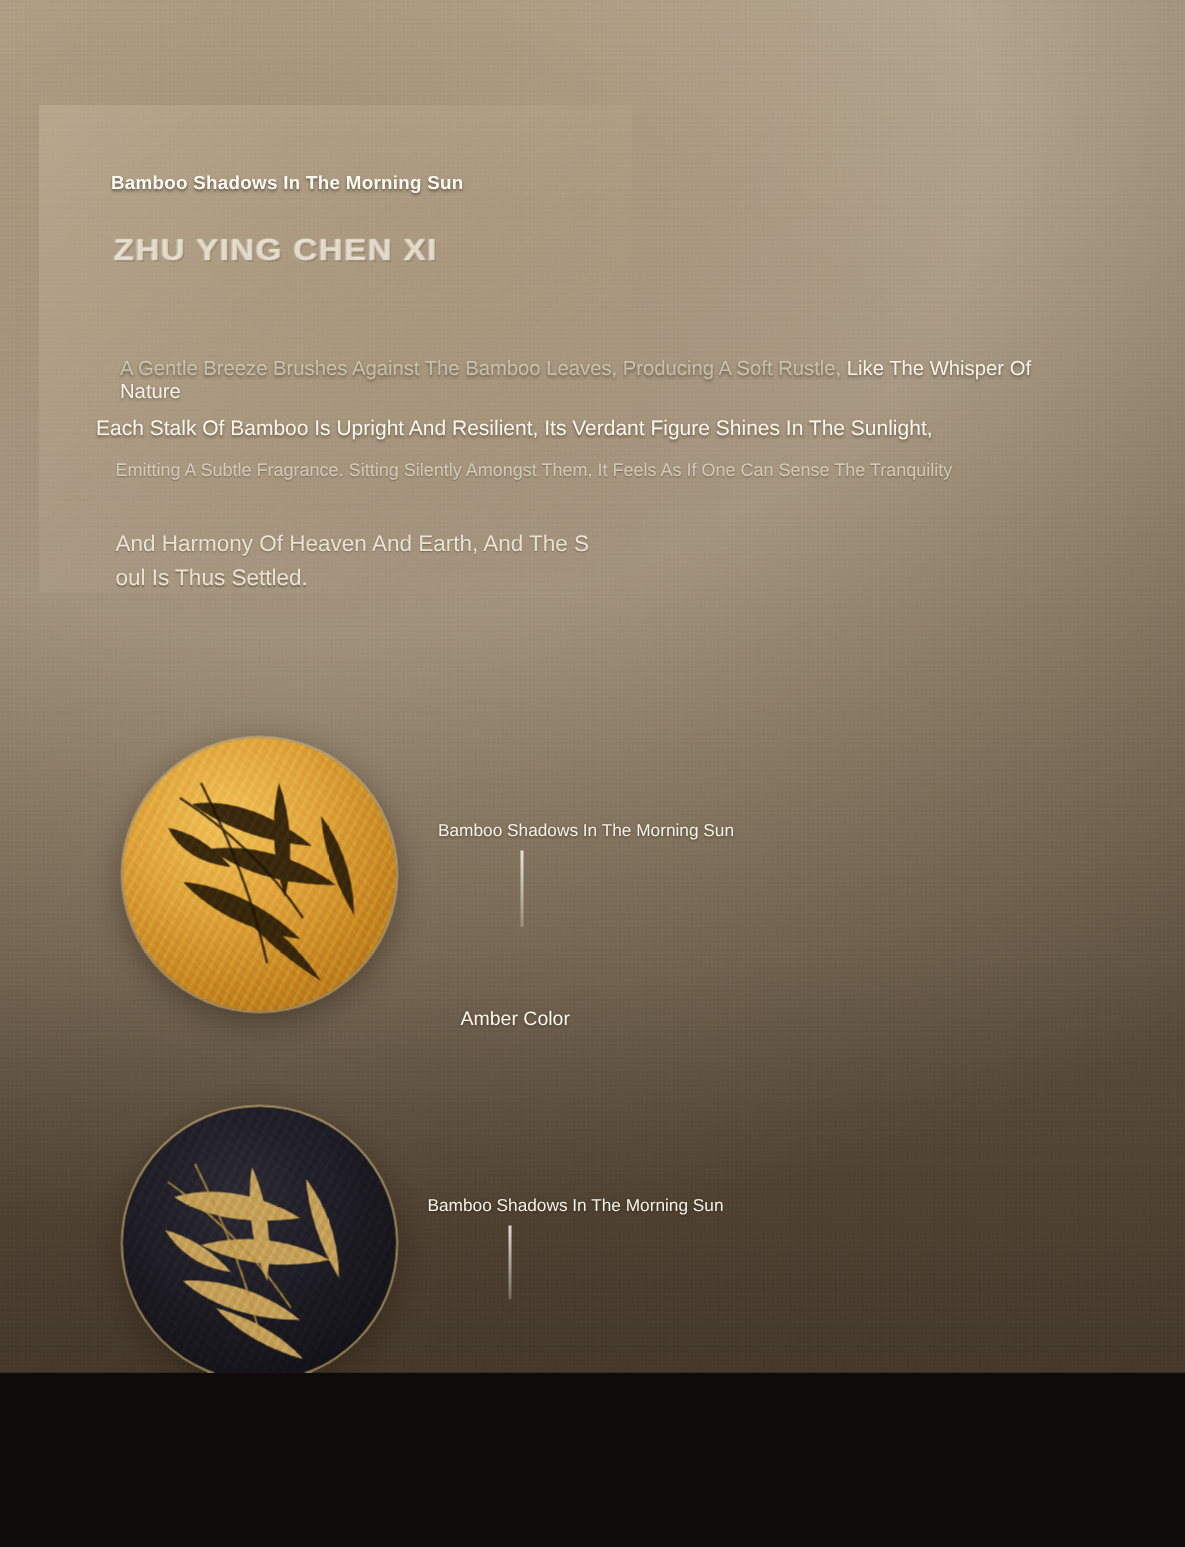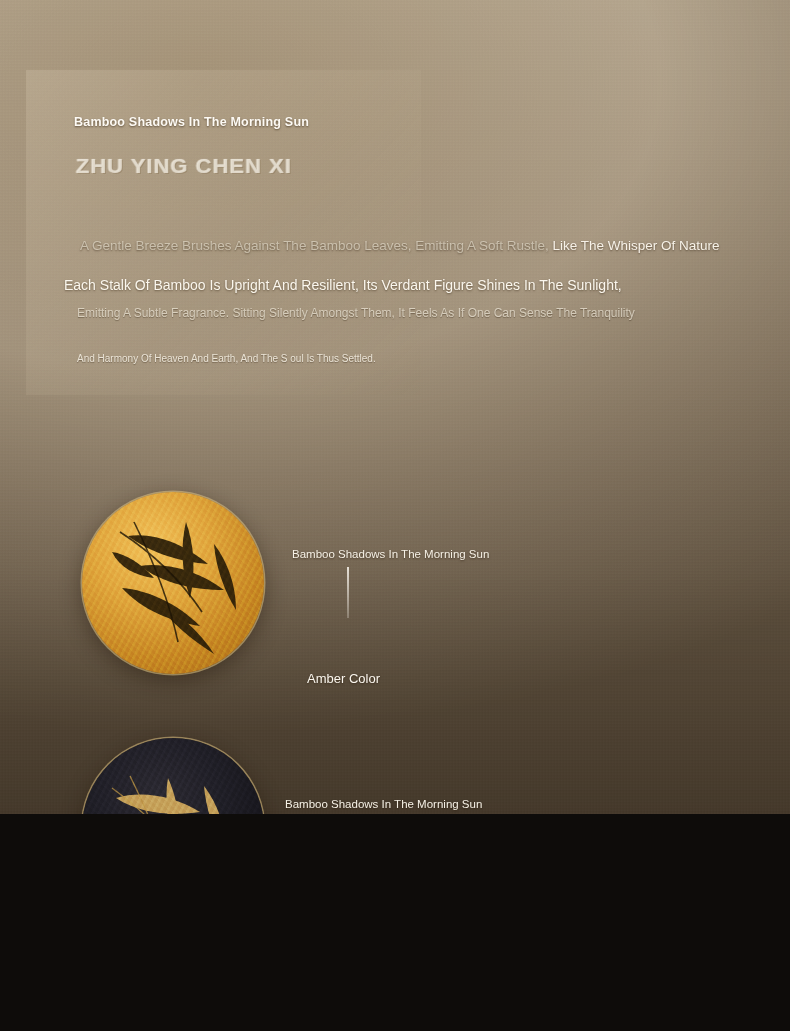--- a/index.html
+++ b/index.html
@@ -6,21 +6,21 @@
     margin: 0;
     padding: 0;
     background: #0e0c0a;
   }
   body {
     font-family: "Liberation Sans", sans-serif;
   }
   .poster {
     position: relative;
     width: 790px;
-    height: 814px;
+    height: 915px;
     overflow: hidden;
     background: #b0a18c;
   }
 
   
   .bg-base {
     position: absolute;
     inset: 0;
     background:
       radial-gradient(120% 70% at 18% 8%, #c3b49d 0%, #b6a68f 28%, #a08d73 55%, #7d6848 78%, #5d4a2e 100%),
@@ -130,21 +130,21 @@
     font-size: 12px;
     line-height: 1.5;
     color: rgba(240,233,218,0.72);
     text-shadow: 0 1px 1px rgba(45,30,12,0.4);
   }
   .body-2 {
     position: absolute;
     left: 77px;
     top: 351px;
     width: 330px;
-    font-size: 10px;
+    font-size: 15px;
     line-height: 1.55;
     color: rgba(244,238,226,0.9);
     text-shadow: 0 1px 1px rgba(45,30,12,0.4);
   }
 
   
   .swatch {
     position: absolute;
     width: 182px;
     height: 182px;
@@ -366,21 +366,21 @@
     </g>
   </svg>
 
   <div class="headline-panel"></div>
 
   <div class="text-block">
     <div class="title-en">Bamboo Shadows In The Morning Sun</div>
     <div class="title-pinyin">ZHU YING CHEN XI</div>
 
     <div class="lead-1">
-      <span class="dim">A Gentle Breeze Brushes Against The Bamboo Leaves, Emitting A Soft Rustle, </span><span>Like The Whisper Of Nature</span>
+      <span class="dim">A Gentle Breeze Brushes Against The Bamboo Leaves, Producing A Soft Rustle, </span><span>Like The Whisper Of Nature</span>
     </div>
 
     <div class="lead-2">Each Stalk Of Bamboo Is Upright And Resilient, Its Verdant Figure Shines In The Sunlight,</div>
     <div class="body-1">Emitting A Subtle Fragrance. Sitting Silently Amongst Them, It Feels As If One Can Sense The Tranquility</div>
     <div class="body-2">And Harmony Of Heaven And Earth, And The S
 oul Is Thus Settled.</div>
   </div>
 
   <div class="swatch swatch-amber">
     <svg viewBox="0 0 182 182" width="182" height="182">

